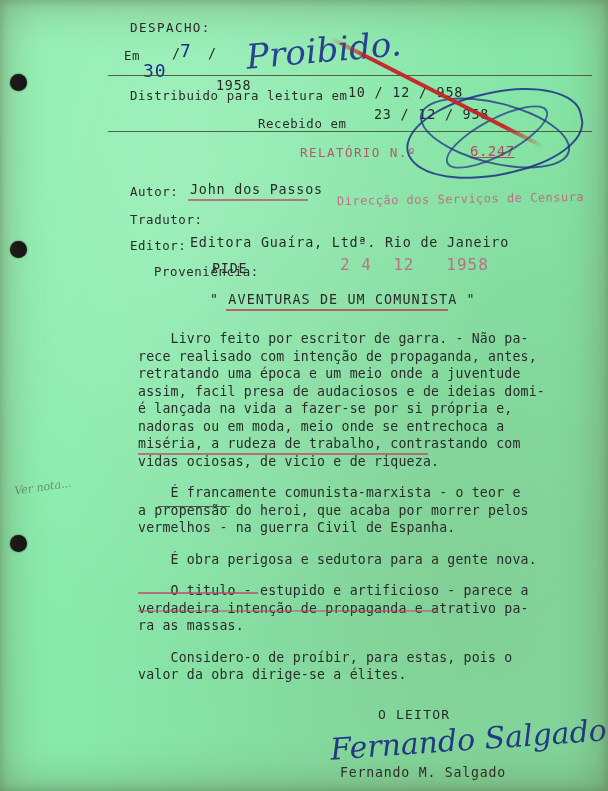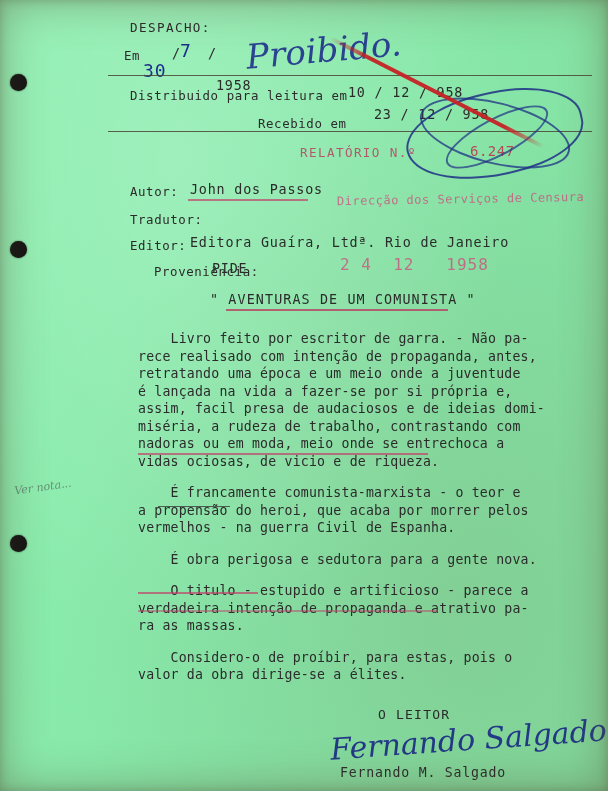--- a/index.html
+++ b/index.html
@@ -254,20 +254,21 @@
     letter-spacing: 1px;
     white-space: pre;
   }
   .relatorio-num {
     position: absolute;
     left: 470px;
     top: 143px;
     font-size: 14px;
     letter-spacing: 0.5px;
     white-space: pre;
+    text-decoration: underline;
   }
 </style>
 </head>
 <body>
 
 <div class="page">
 
   <div class="paper-tex"></div>
 
   <div class="hole h1"></div>
@@ -321,24 +322,24 @@
 
   <div class="title-line">" AVENTURAS DE UM COMUNISTA "</div>
   <div class="title-underline"></div>
 
   <div class="body-block">
 
     <div class="p">
       <div class="line">    Livro feito por escritor de garra. - Não pa-</div>
       <div class="line">rece realisado com intenção de propaganda, antes,</div>
       <div class="line">retratando uma época e um meio onde a juventude</div>
+      <div class="line">assim, facil presa de audaciosos e de ideias domi-</div>
       <div class="line">é lançada na vida a fazer-se por si própria e,</div>
-      <div class="line">assim, facil presa de audaciosos e de ideias domi-</div>
+      <div class="line">nadoras ou em moda, meio onde se entrechoca a</div>
       <div class="line">miséria, a rudeza de trabalho, contrastando com</div>
-      <div class="line">nadoras ou em moda, meio onde se entrechoca a</div>
       <div class="line">vidas ociosas, de vicio e de riqueza.</div>
     </div>
 
     <div class="p">
       <div class="line">    É francamente comunista-marxista - o teor e</div>
       <div class="line">a propensão do heroi, que acaba por morrer pelos</div>
       <div class="line">vermelhos - na guerra Civil de Espanha.</div>
     </div>
 
     <div class="p">

